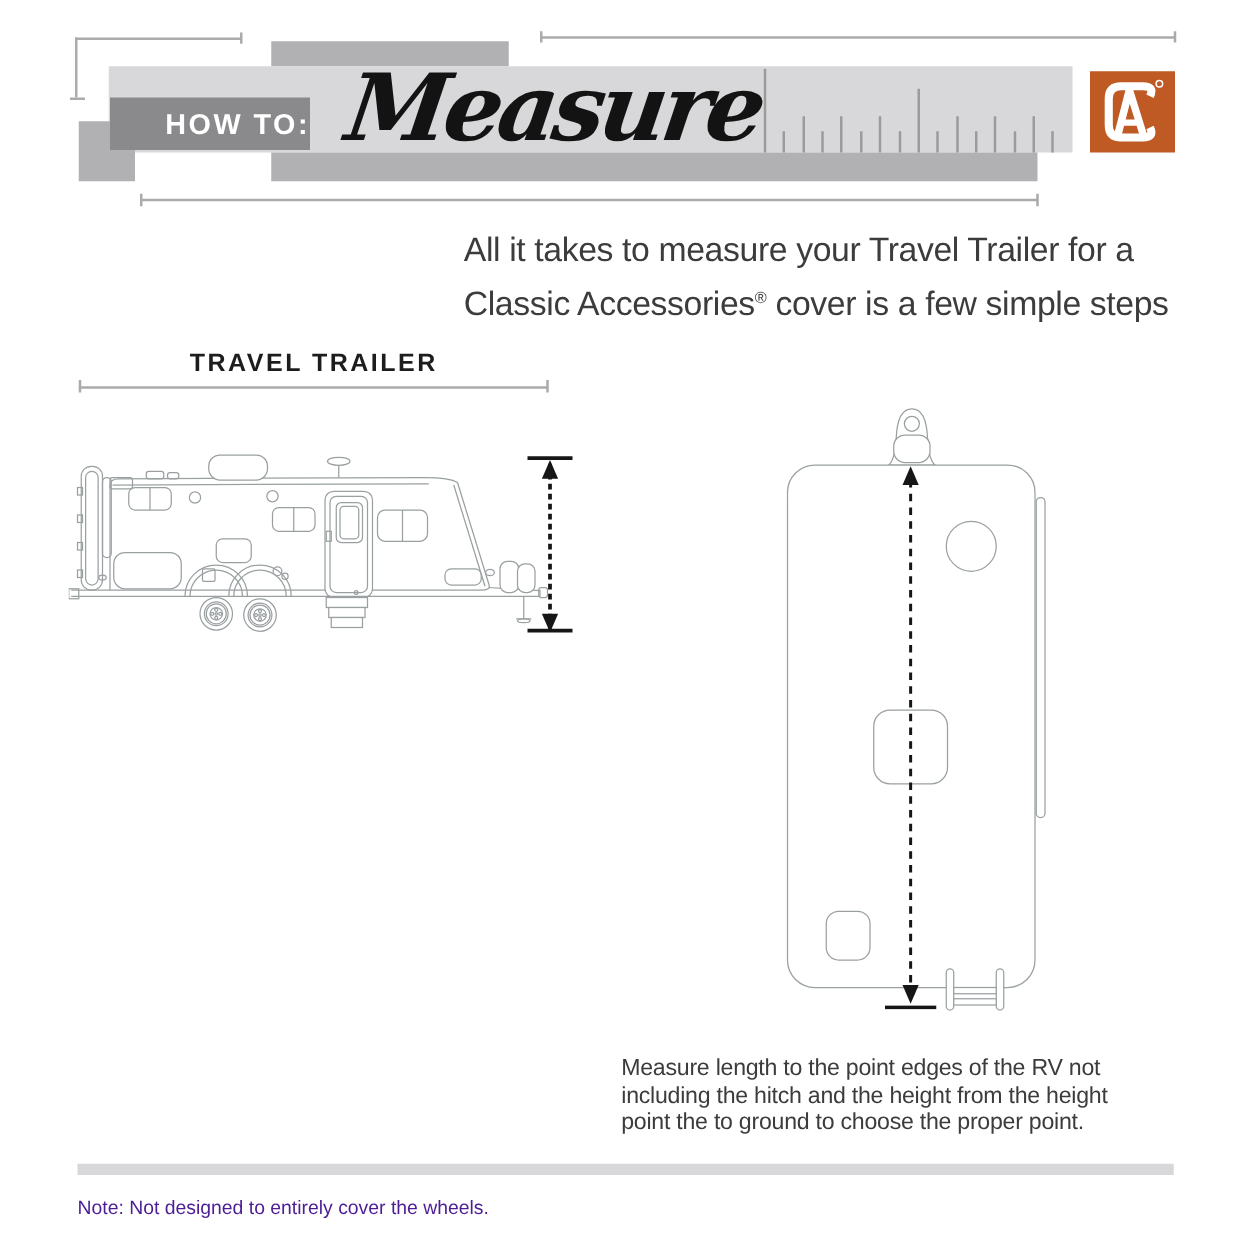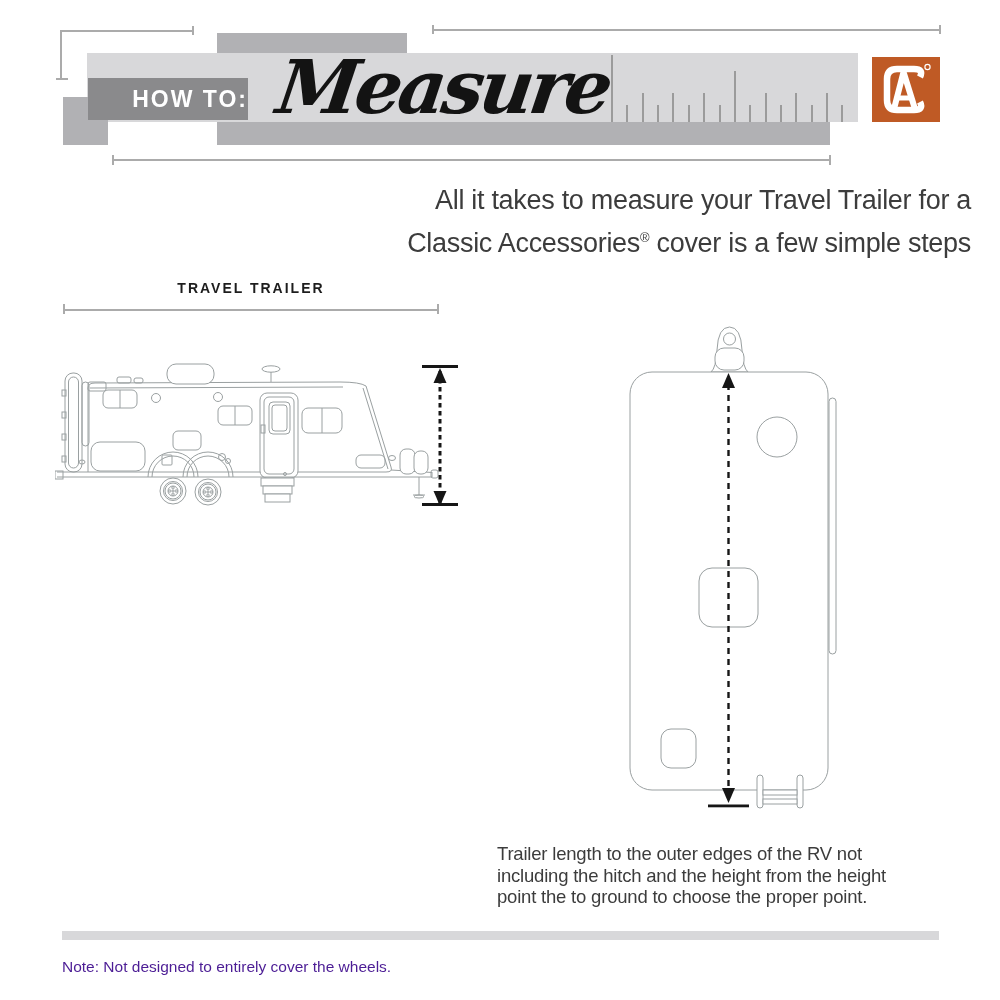--- a/index.html
+++ b/index.html
@@ -11,25 +11,25 @@
   .bar-med{position:absolute;background:#b1b1b4;}
   .howto-box{position:absolute;left:88px;top:78px;width:160px;height:42px;background:#8a8a8c;
              display:flex;align-items:center;justify-content:center;}
   .howto-box span{color:#ffffff;font-weight:bold;font-size:23px;letter-spacing:2px;}
   .script-title{position:absolute;left:278px;top:44px;font-family:"DejaVu Serif", serif;
                 font-style:italic;font-weight:bold;font-size:74px;letter-spacing:-4px;
                 color:#131313;transform:skewX(-8deg);z-index:5;white-space:nowrap;}
   .logo{position:absolute;left:872px;top:57px;width:68px;height:65px;background:#bf5a25;}
   .ruler{position:absolute;left:87px;top:53px;width:771px;height:69px;z-index:3;}
   .tick{position:absolute;bottom:0;width:2px;background:#9b9b9b;}
-  .subtitle{position:absolute;left:371px;top:182px;width:600px;text-align:right;
+  .subtitle{position:absolute;left:371px;top:182px;width:600px;text-align:left;
             font-size:27px;line-height:37px;color:#3c3c3c;letter-spacing:-0.3px;}
   .subtitle sup{font-size:13px;}
   .tt-label{position:absolute;left:63px;top:280px;width:376px;text-align:center;
-            font-size:14px;font-weight:bold;letter-spacing:2px;color:#1d1d1d;}
+            font-size:20px;font-weight:bold;letter-spacing:2px;color:#1d1d1d;}
   .caption{position:absolute;left:497px;top:843px;width:440px;font-size:18.5px;
            line-height:21.5px;color:#3c3c3c;letter-spacing:-0.2px;}
   .note{position:absolute;left:62px;top:958px;font-size:15.5px;color:#4c1d95;}
   svg{display:block;}
   .ln{stroke:#9aa0a1;stroke-width:1;fill:none;}
   .lnf{stroke:#9aa0a1;stroke-width:1;fill:#ffffff;}
   .blk{fill:#161616;}
 </style>
 </head>
 <body>
@@ -219,21 +219,21 @@
 
     <g>
       <line x1="108.5" y1="62" x2="108.5" y2="470" stroke="#161616" stroke-width="2.4" stroke-dasharray="6 5"></line>
       <polygon class="blk" points="108.5,51 102,66 115,66"></polygon>
       <polygon class="blk" points="108.5,481 102,466 115,466"></polygon>
       <rect class="blk" x="88" y="482.5" width="41" height="2.8"></rect>
     </g>
   </svg>
 
   <div class="caption">
-    <div>Trailer length to the outer edges of the RV not</div>
+    <div>Measure length to the point edges of the RV not</div>
     <div>including the hitch and the height from the height</div>
     <div>point the to ground to choose the proper point.</div>
   </div>
 
   <div class="bar-light" style="left:62px;top:931px;width:877px;height:9px;"></div>
   <div class="note">Note: Not designed to entirely cover the wheels.</div>
 
 </div>
 
 </body></html>

